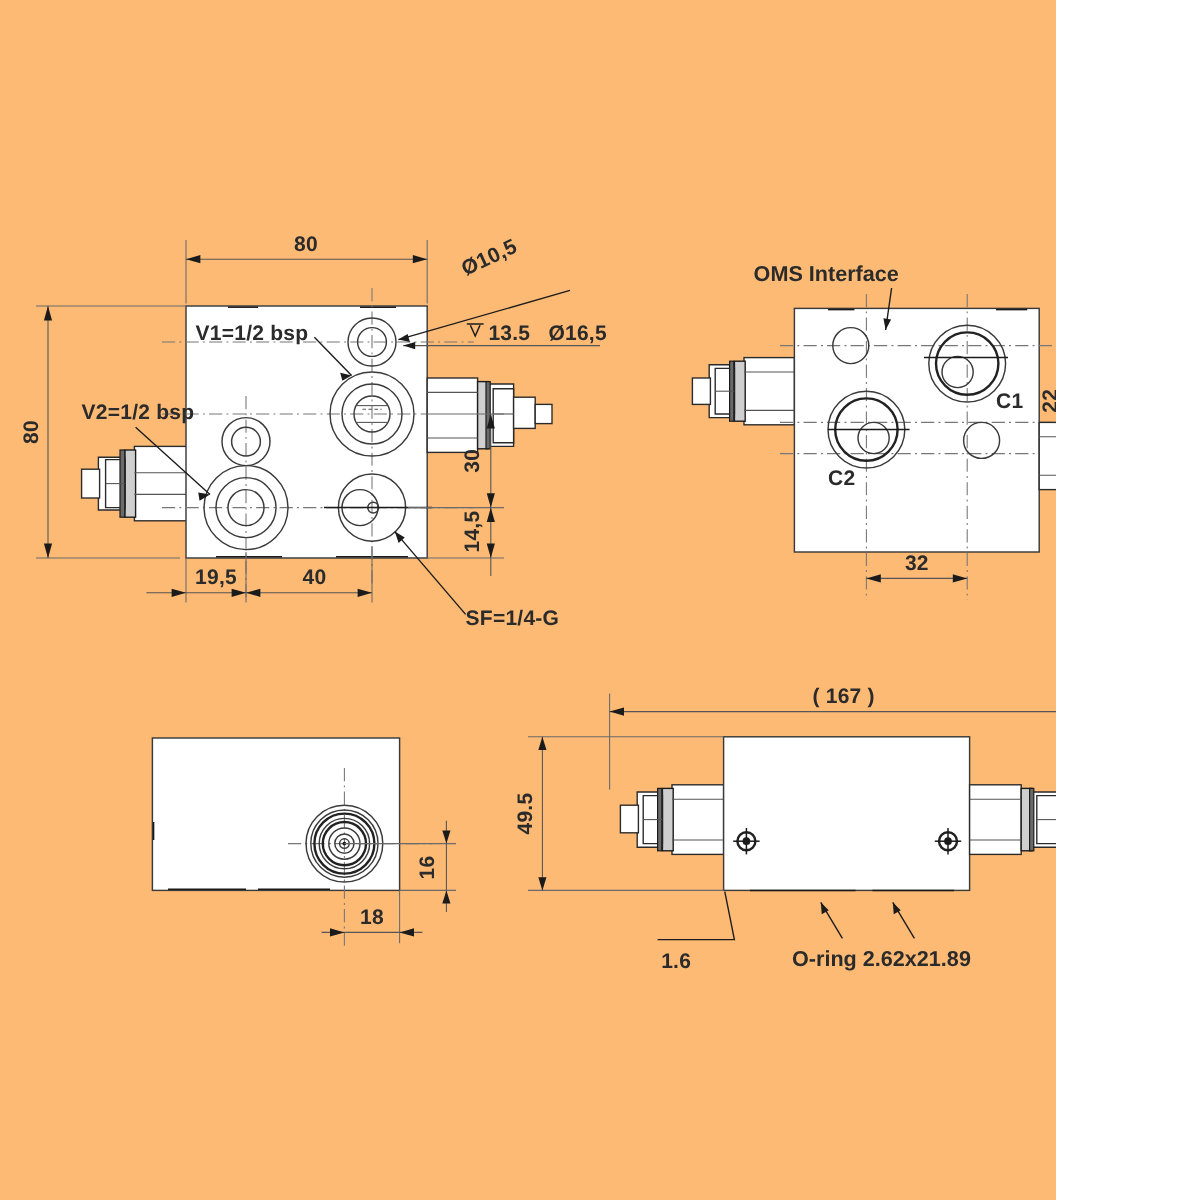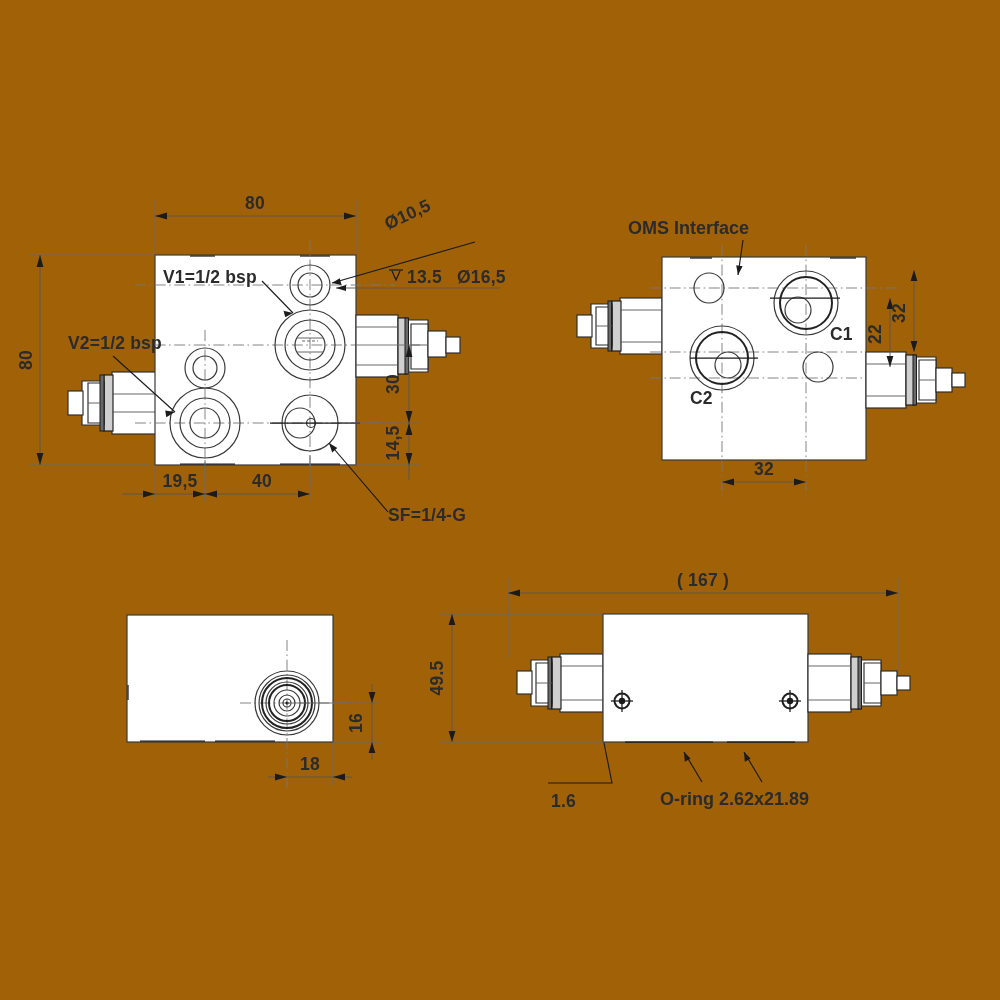--- a/index.html
+++ b/index.html
@@ -2,23 +2,23 @@
 <html><head>
 <meta charset="utf-8">
 <style>
   html, body {
     margin: 0;
     padding: 0;
     background: #ffffff;
   }
   #sheet {
     position: relative;
-    width: 1000px;
+    width: 880px;
     height: 1000px;
-    background: #a16207;
+    background: #fdba74;
     overflow: hidden;
     font-family: "Liberation Sans", sans-serif;
     text-align: center;
   }
   #sheet svg {
     position: absolute;
     top: 0;
     left: 0;
     width: 1000px;
     height: 1000px;

